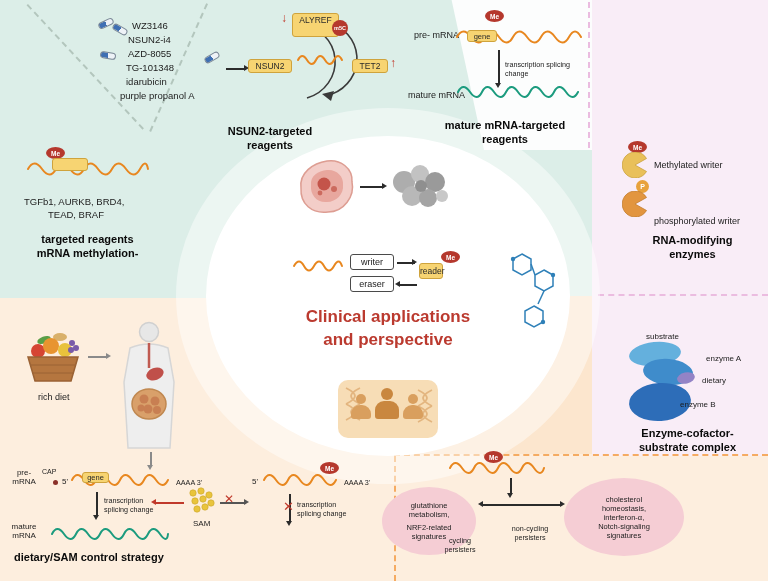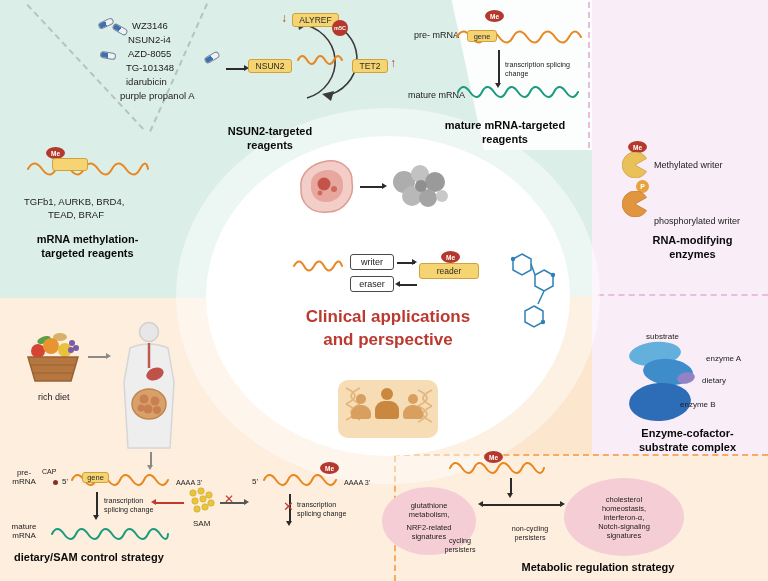--- a/index.html
+++ b/index.html
@@ -77,21 +77,21 @@
   <svg class="abs" style="left:252px;top:8px" width="142" height="108" viewBox="0 0 142 108">
     <path d="M75 14 A40 38 0 0 1 80 86" fill="none" stroke="#3a3a3a" stroke-width="1.6"></path>
     <polygon points="82,83 70,86 79,93" fill="#3a3a3a"></polygon>
     <path d="M55 90 A40 38 0 0 0 48 16" fill="none" stroke="#3a3a3a" stroke-width="1.6"></path>
     <polygon points="45,12 58,15 47,22" fill="#3a3a3a"></polygon>
   </svg>
   <svg class="abs" style="left:296px;top:52px" width="48" height="16" viewBox="0 0 48 16">
     <path d="M2 8 Q6 0 11 8 T20 8 T29 8 T38 8 T46 8" fill="none" stroke="#e8871f" stroke-width="2" stroke-linecap="round"></path>
   </svg>
   <div class="abs red" style="left:281px;top:11px;font-size:12px;font-weight:bold">↓</div>
-  <div class="ybox" style="left:292px;top:13px;width:47px;height:14px">ALYREF</div>
+  <div class="ybox" style="left:292px;top:13px;width:47px;height:24px">ALYREF</div>
   <div class="m5c-badge" style="left:332px;top:20px">m5C</div>
   <div class="ybox" style="left:248px;top:59px;width:44px;height:14px">NSUN2</div>
   <div class="ybox" style="left:352px;top:59px;width:36px;height:14px">TET2</div>
   <div class="abs red" style="left:390px;top:56px;font-size:12px;font-weight:bold">↑</div>
 
   <div class="abs title" style="left:214px;top:124px;width:112px">
     <div>NSUN2-targeted</div>
     <div>reagents</div>
   </div>
 
@@ -114,22 +114,22 @@
   </div>
 
   <div class="me-badge" style="left:46px;top:147px">Me</div>
   <svg class="abs" style="left:26px;top:160px" width="124" height="18" viewBox="0 0 124 18">
     <path d="M2 9 Q8 -2 16 9 T30 9 T44 9 T58 9 T72 9 T86 9 T100 9 T114 9 T122 9" fill="none" stroke="#e8871f" stroke-width="2" stroke-linecap="round"></path>
   </svg>
   <div class="ybox" style="left:52px;top:158px;width:36px;height:13px"></div>
   <div class="abs lbl10" style="left:24px;top:196px">TGFb1, AURKB, BRD4,</div>
   <div class="abs lbl10" style="left:48px;top:209px">TEAD, BRAF</div>
   <div class="abs title" style="left:10px;top:232px;width:155px">
+    <div>targeted reagents</div>
     <div>mRNA methylation-</div>
-    <div>targeted reagents</div>
   </div>
 
   <div class="me-badge" style="left:628px;top:141px">Me</div>
   <svg class="abs" style="left:622px;top:152px" width="26" height="26" viewBox="0 0 26 26">
     <path d="M13 13 L24.5 6.5 A13 13 0 1 0 24.5 19.5 Z" fill="#e9c05a" stroke="#caa23c" stroke-width="0.8"></path>
   </svg>
   <div class="abs lbl9" style="left:654px;top:160px">Methylated writer</div>
   <div class="p-badge" style="left:636px;top:180px">P</div>
   <svg class="abs" style="left:622px;top:191px" width="26" height="26" viewBox="0 0 26 26">
     <path d="M13 13 L24.5 6.5 A13 13 0 1 0 24.5 19.5 Z" fill="#e2953f" stroke="#c27c2c" stroke-width="0.8"></path>
@@ -189,21 +189,21 @@
 
   <svg class="abs" style="left:292px;top:257px" width="54" height="18" viewBox="0 0 54 18">
     <path d="M2 9 Q7 0 12 9 T22 9 T32 9 T42 9 T50 9" fill="none" stroke="#e8871f" stroke-width="2" stroke-linecap="round"></path>
   </svg>
   <div class="wbox" style="left:350px;top:254px;width:44px;height:16px">writer</div>
   <div class="wbox" style="left:350px;top:276px;width:44px;height:16px">eraser</div>
   <div class="hl" style="left:397px;top:262px;width:18px"></div>
   <div class="head-r" style="left:412px;top:259px"></div>
   <div class="hl" style="left:399px;top:284px;width:18px"></div>
   <div class="head-l" style="left:395px;top:281px"></div>
-  <div class="ybox" style="left:419px;top:263px;width:60px;height:16px;line-height:15px">reader</div>
+  <div class="ybox" style="left:419px;top:263px;width:24px;height:16px;line-height:15px">reader</div>
   <div class="me-badge" style="left:441px;top:251px">Me</div>
 
   <div class="abs" style="left:268px;top:306px;width:240px;text-align:center;color:#bb3a2f;font-weight:bold;font-size:17px;line-height:1.35">
     <div>Clinical applications</div>
     <div>and perspective</div>
   </div>
 
   <div class="abs" style="left:338px;top:380px;width:100px;height:58px;background:#f7ddb6;border-radius:10px">
     <svg style="position:absolute;left:4px;top:6px" width="22" height="40" viewBox="0 0 22 40">
       <path d="M4 2 C16 8 16 12 4 18 M18 2 C6 8 6 12 18 18 M4 18 C16 24 16 28 4 34 M18 18 C6 24 6 28 18 34" stroke="#e3b57f" fill="none" stroke-width="1.8"></path>
@@ -332,15 +332,14 @@
   <div class="head-l" style="left:478px;top:501px"></div>
   <div class="head-r" style="left:560px;top:501px"></div>
   <div class="abs lbl7 cx" style="left:432px;top:536px;width:56px">
     <div>cycling</div>
     <div>persisters</div>
   </div>
   <div class="abs lbl7 cx" style="left:498px;top:524px;width:64px">
     <div>non-cycling</div>
     <div>persisters</div>
   </div>
-  <div class="abs title" style="left:488px;top:560px;width:220px">Metabolic regulation strategy</div>
 
 </div>
 
 </body></html>

